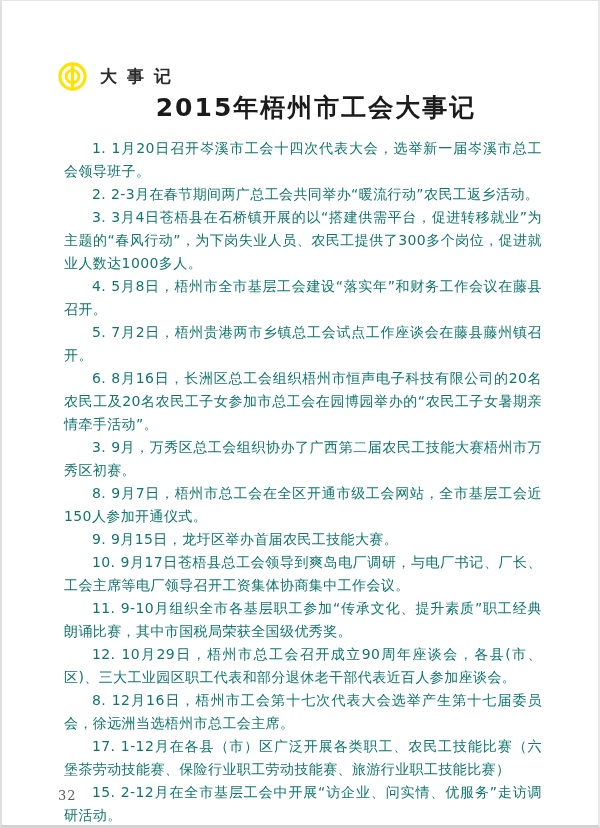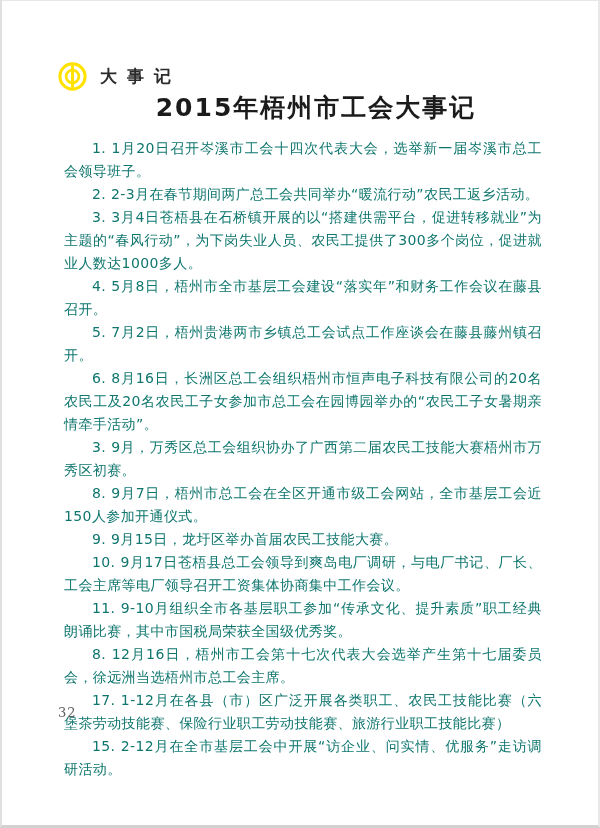--- a/index.html
+++ b/index.html
@@ -66,21 +66,21 @@
     color: #0f766e;
     text-align: justify;
   }
   .content p {
     margin: 0;
     text-indent: 2em;
   }
   .page-number {
     position: absolute;
     left: 56px;
-    top: 704px;
+    top: 787px;
     font-size: 13px;
     color: #5c5c5c;
     font-family: "DejaVu Serif", "Liberation Serif", serif;
     letter-spacing: 1px;
   }
 </style>
 </head>
 <body>
 
 <div class="page">
@@ -103,20 +103,21 @@
     <p>2. 2-3月在春节期间两广总工会共同举办“暖流行动”农民工返乡活动。</p>
     <p>3. 3月4日苍梧县在石桥镇开展的以“搭建供需平台，促进转移就业”为主题的“春风行动”，为下岗失业人员、农民工提供了300多个岗位，促进就业人数达1000多人。</p>
     <p>4. 5月8日，梧州市全市基层工会建设“落实年”和财务工作会议在藤县召开。</p>
     <p>5. 7月2日，梧州贵港两市乡镇总工会试点工作座谈会在藤县藤州镇召开。</p>
     <p>6. 8月16日，长洲区总工会组织梧州市恒声电子科技有限公司的20名农民工及20名农民工子女参加市总工会在园博园举办的“农民工子女暑期亲情牵手活动”。</p>
     <p>3. 9月，万秀区总工会组织协办了广西第二届农民工技能大赛梧州市万秀区初赛。</p>
     <p>8. 9月7日，梧州市总工会在全区开通市级工会网站，全市基层工会近150人参加开通仪式。</p>
     <p>9. 9月15日，龙圩区举办首届农民工技能大赛。</p>
     <p>10. 9月17日苍梧县总工会领导到爽岛电厂调研，与电厂书记、厂长、工会主席等电厂领导召开工资集体协商集中工作会议。</p>
     <p>11. 9-10月组织全市各基层职工参加“传承文化、提升素质”职工经典朗诵比赛，其中市国税局荣获全国级优秀奖。</p>
+    <p>12. 10月29日，梧州市总工会召开成立90周年座谈会，各县(市、区)、三大工业园区职工代表和部分退休老干部代表近百人参加座谈会。</p>
     <p>8. 12月16日，梧州市工会第十七次代表大会选举产生第十七届委员会，徐远洲当选梧州市总工会主席。</p>
     <p>17. 1-12月在各县（市）区广泛开展各类职工、农民工技能比赛（六堡茶劳动技能赛、保险行业职工劳动技能赛、旅游行业职工技能比赛）</p>
     <p>15. 2-12月在全市基层工会中开展“访企业、问实情、优服务”走访调研活动。</p>
 
   </div>
 
   <div class="page-number">32</div>
 
 </div>
 

